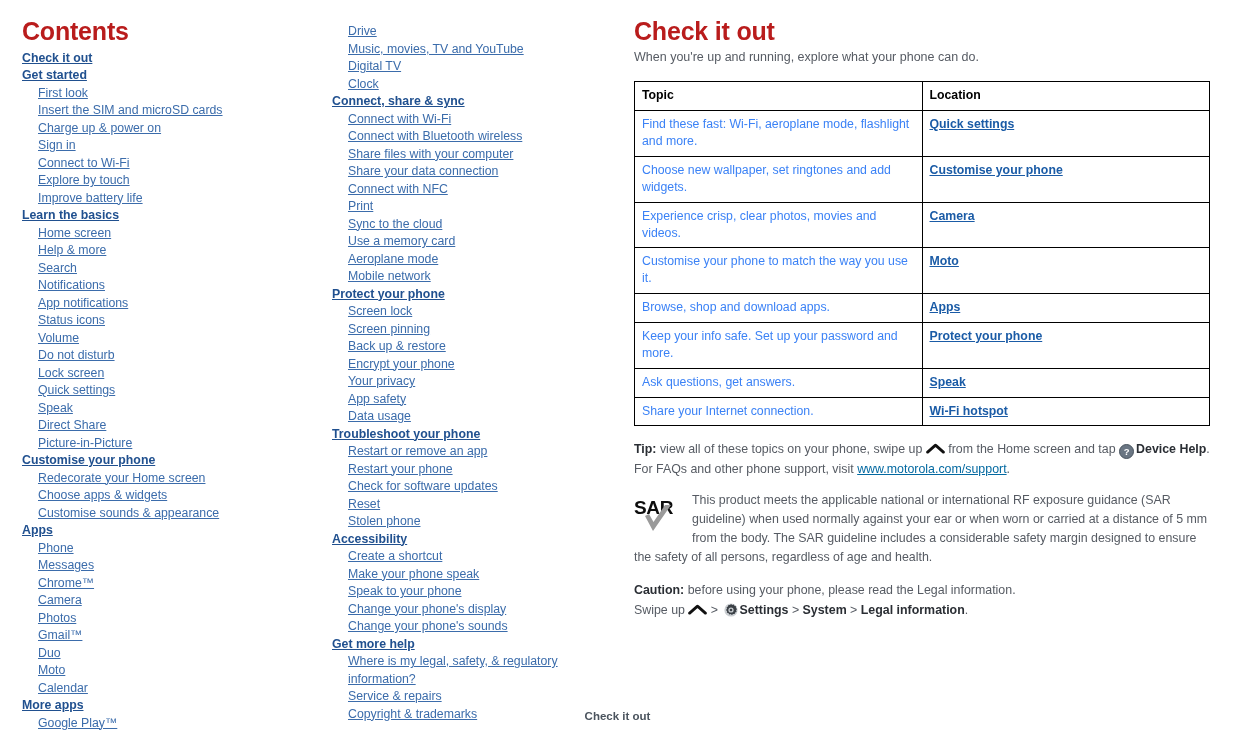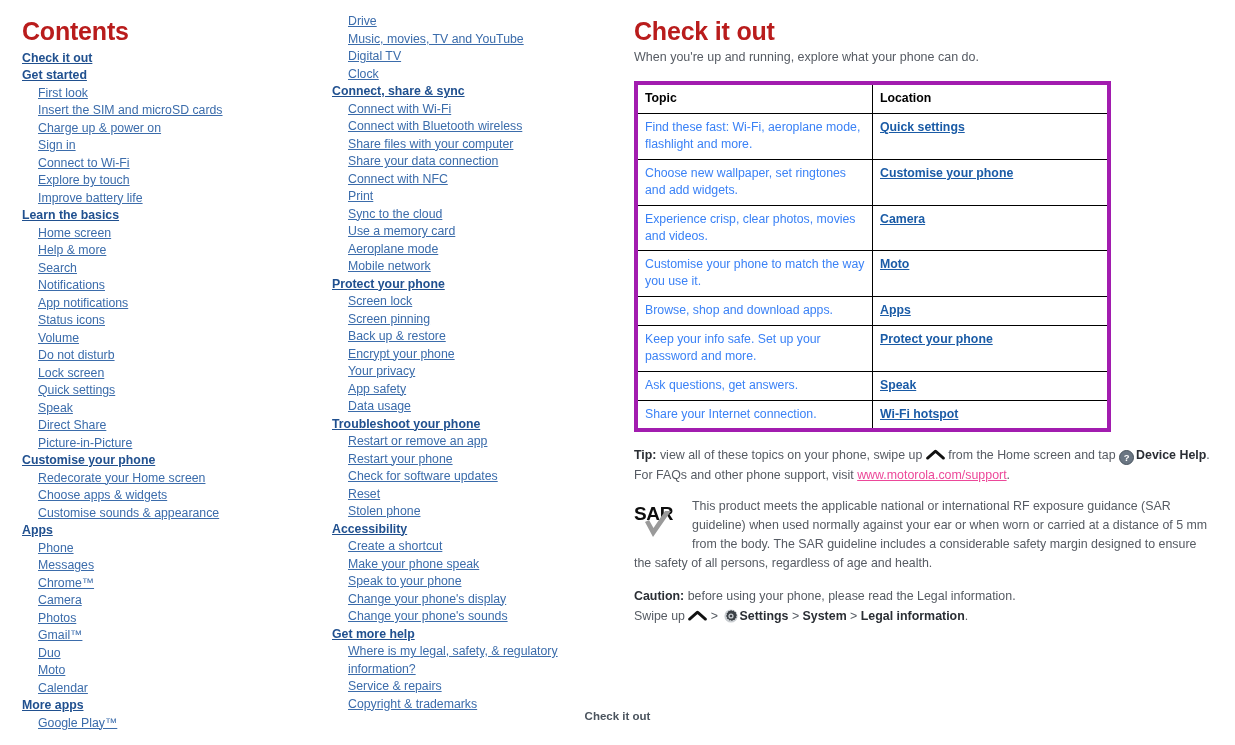--- a/index.html
+++ b/index.html
@@ -25,21 +25,21 @@
 
   .col-contents {
     position: absolute;
     left: 22px;
     top: 18px;
     width: 300px;
   }
   .col-toc2 {
     position: absolute;
     left: 332px;
-    top: 12px;
+    top: 22px;
     width: 290px;
   }
   .col-main {
     position: absolute;
     left: 634px;
     top: 18px;
     width: 578px;
   }
 
   
@@ -72,23 +72,23 @@
   .intro {
     font-size: 12.5px;
     color: #565b63;
     margin: 0 0 16px 0;
     line-height: 1.35;
   }
 
   
   table.checkout {
     border-collapse: collapse;
-    width: 477px;
+    width: 576px;
     table-layout: fixed;
-    border: 4px solid #a21caf;
+    border: 1px solid #a21caf;
   }
   table.checkout th,
   table.checkout td {
     border: 1px solid #000;
     padding: 5px 7px 6px 7px;
     vertical-align: top;
     font-size: 12.3px;
     line-height: 1.37;
     text-align: left;
   }
@@ -110,21 +110,21 @@
 
   
   .tip {
     margin-top: 14px;
     font-size: 12.4px;
     line-height: 1.55;
     color: #565b63;
   }
   .tip b, .caution b { color: #2a2e34; font-weight: bold; }
   .tip a {
-    color: #ec4899;
+    color: #0369a1;
     text-decoration: underline;
   }
 
   .chevron-up {
     display: inline-block;
     vertical-align: -1px;
     color: #111;
     font-size: 15px;
     font-weight: bold;
     line-height: 1;

